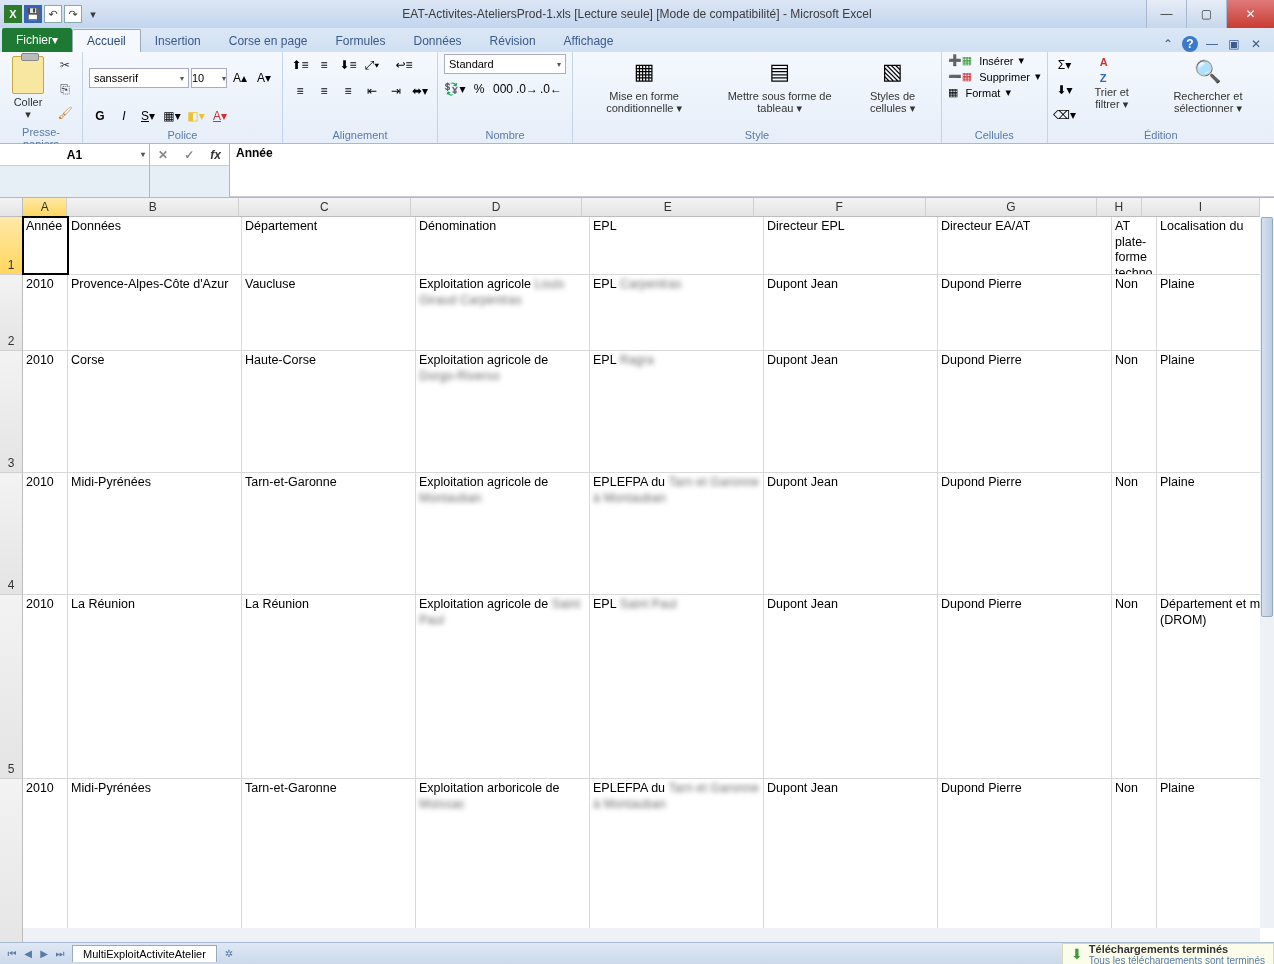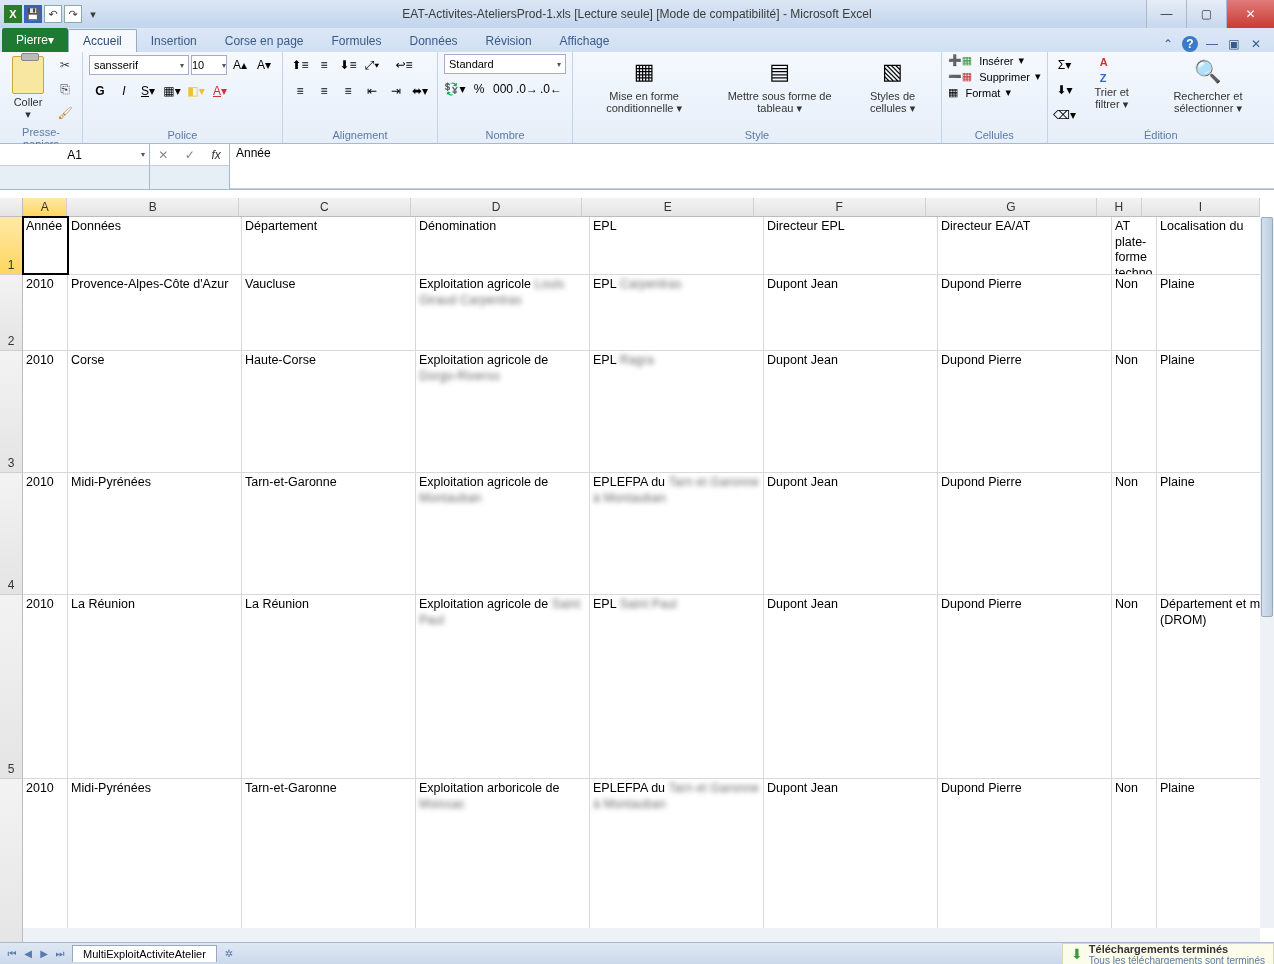--- a/index.html
+++ b/index.html
@@ -42,21 +42,21 @@
 .fontsize { width:36px; height:20px; border:1px solid #aac; background:#fff; font-size:11px; padding:0 0; display:flex; align-items:center; justify-content:space-between; }
 .numfmt { width:122px; height:20px; border:1px solid #aac; background:#fff; font-size:11px; padding:0 4px; display:flex; align-items:center; justify-content:space-between; }
 .dd::after { content:"▾"; font-size:8px; color:#555; }
 
 
 .paste-ic { width:32px; height:38px; background:#f7e7a0; border:1px solid #c7a740; border-radius:2px; position:relative; }
 .paste-ic::before { content:""; position:absolute; top:-4px; left:8px; width:16px; height:6px; background:#bbb; border:1px solid #888; border-radius:2px; }
 .cut-ic { color:#333; }
 .copy-ic { color:#333; }
 .brush-ic { color:#c77f2a; }
-.fbar { height:46px; border-bottom:1px solid #a7b9d1; display:flex; background:#e6eef6; }
+.fbar { height:54px; border-bottom:1px solid #a7b9d1; display:flex; background:#e6eef6;font-weight:bold; }
 .namebox { width:150px; border-right:1px solid #a7b9d1; display:flex; align-items:flex-start; }
 .namebox .inner { height:22px; width:100%; background:#fff; border-bottom:1px solid #ccd; display:flex; align-items:center; justify-content:center; font-size:12px; position:relative; }
 .namebox .inner::after { content:"▾"; position:absolute; right:4px; font-size:8px; color:#555; }
 .fxarea { display:flex; flex:1; }
 .fxbtns { width:80px; border-right:1px solid #a7b9d1; display:flex; align-items:flex-start; }
 .fxbtns .inner { height:22px; width:100%; background:#fff; border-bottom:1px solid #ccd; display:flex; align-items:center; justify-content:space-around; font-size:12px; color:#888; }
 .fxbtns .fx { font-style:italic; color:#333; }
 .fxinput { flex:1; background:#fff; border-bottom:1px solid #ccd; padding:2px 6px; font-size:12px; }
 
 
@@ -105,21 +105,21 @@
   </div>
   <div class="title">EAT-Activites-AteliersProd-1.xls  [Lecture seule]  [Mode de compatibilité]  -  Microsoft Excel</div>
   <div class="winbtns">
     <div class="minbtn">—</div>
     <div class="maxbtn">▢</div>
     <div class="closebtn">✕</div>
   </div>
 </div>
 
 <div class="ribbontabs">
-  <div class="filetab"><span>Pierre</span> ▾</div>
+  <div class="filetab"><span>Fichier</span> ▾</div>
   <div class="tab active">Accueil</div>
   <div class="tab">Insertion</div>
   <div class="tab">Corse en page</div>
   <div class="tab">Formules</div>
   <div class="tab">Données</div>
   <div class="tab">Révision</div>
   <div class="tab">Affichage</div>
   <div class="help">
     <span>⌃</span>
     <span class="q">?</span>
@@ -140,21 +140,21 @@
       <div class="controls-col">
         <div class="sbtn cut-ic">✂</div>
         <div class="sbtn copy-ic">⎘</div>
         <div class="sbtn brush-ic">🖌</div>
       </div>
     </div>
     <div class="label">Presse-papiers</div>
   </div>
 
   <div class="group" style="min-width:200px;">
-    <div class="controls" style="flex-direction:column;gap:4px;align-items:stretch;">
+    <div class="controls" style="flex-direction:column;gap:16px;align-items:stretch;justify-content:flex-end;">
       <div class="smallrow">
         <div class="fontname dd">
             <span>sansserif</span>
           </div>
         <div class="fontsize dd">
             <span>10</span>
           </div>
         <div class="sbtn">A▴</div>
         <div class="sbtn">A▾</div>
       </div>

